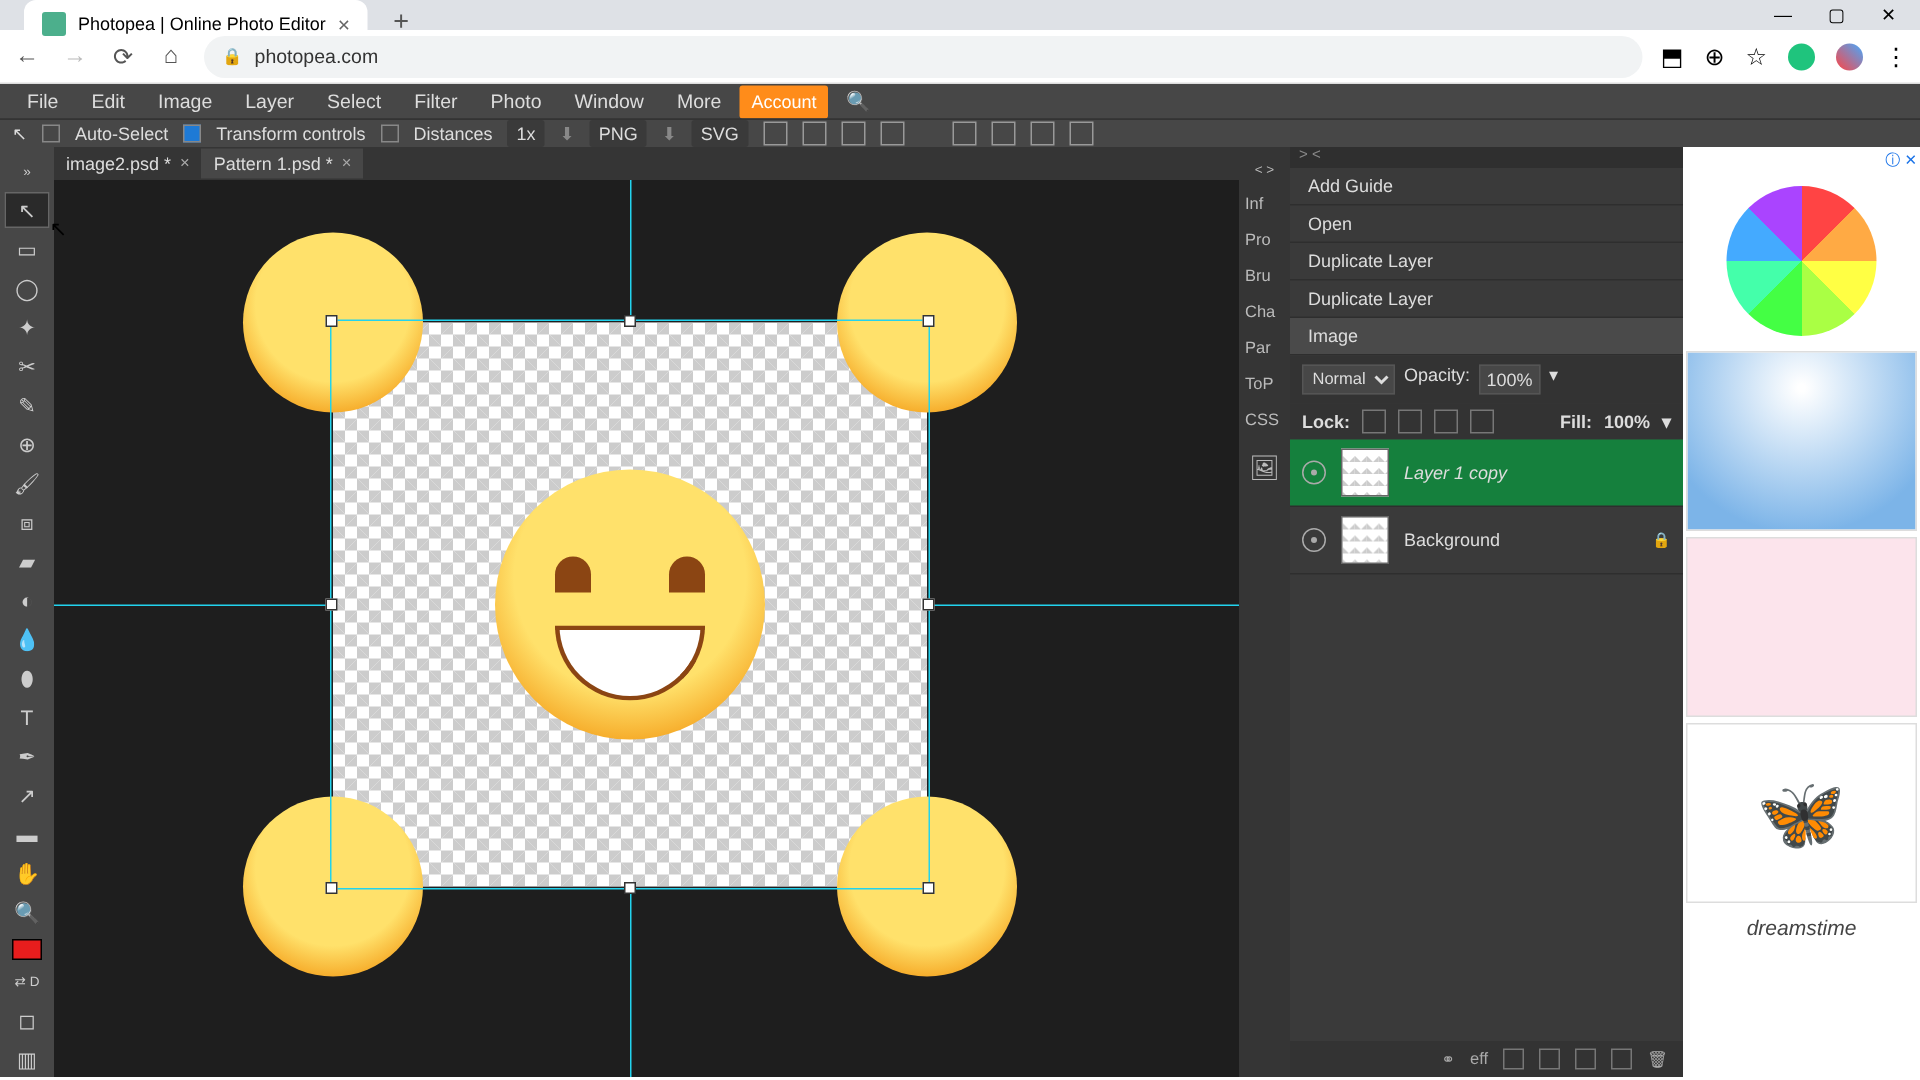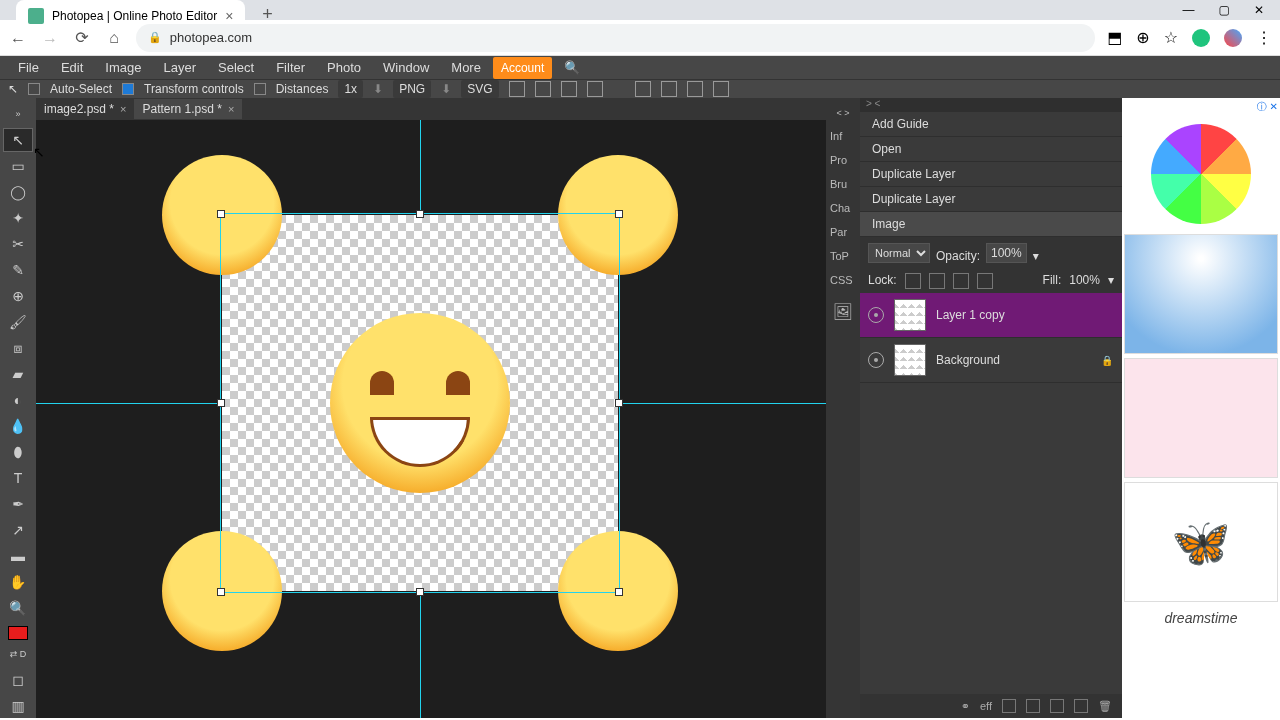--- a/index.html
+++ b/index.html
@@ -76,29 +76,29 @@
 
 .right-panels { width: 262px; background: #3a3a3a; display: flex; flex-direction: column; color: #ddd; font-size: 12px; }
 .collapse-bar { height: 14px; background: #2f2f2f; color: #888; font-size: 10px; display: flex; justify-content: space-between; padding: 0 6px; }
 .panel-header { display: flex; gap: 14px; padding: 6px 10px; background: #333; border-bottom: 1px solid #222; }
 .panel-header .ph-tab { cursor: pointer; }
 .panel-header .ph-tab.active { font-weight: bold; color: #fff; }
 .hist-list { }
 .hist-item { padding: 5px 12px; border-bottom: 1px solid #2e2e2e; cursor: pointer; }
 .hist-item.sel { background: #4a4a4a; }
 
-.layer-opts { display: flex; align-items: flex-end; gap: 6px; padding: 6px 8px; background: #333; }
+.layer-opts { display: flex; align-items: flex-start; gap: 6px; padding: 6px 8px; background: #333; }
 .layer-opts select { background: #474747; color: #ddd; border: 1px solid #555; font-size: 11px; padding: 2px; }
 .layer-opts .opv { background: #474747; padding: 2px 4px; border: 1px solid #555; }
-.lock-row { display: flex; gap: 8px; padding: 4px 8px; background: #333; }
+.lock-row { display: flex; align-items: center; gap: 8px; padding: 4px 8px; background: #333; font-weight: bold; }
 .lock-ico { width: 16px; height: 16px; border: 1px solid #777; display: inline-block; }
 
 .layer-list { flex: 1; background: #3a3a3a; }
 .layer-row { display: flex; align-items: center; padding: 6px 8px; gap: 10px; border-bottom: 1px solid #2e2e2e; cursor: pointer; }
-.layer-row.sel { background: #701a75; }
+.layer-row.sel { background: #15803d; font-style: italic; }
 .eye { width: 16px; height: 16px; display: inline-block; border-radius: 50%; border: 1px solid #aaa; position: relative; }
 .eye::after { content: ''; position: absolute; left: 5px; top: 5px; width: 4px; height: 4px; background: #aaa; border-radius: 50%; }
 .thumb { width: 32px; height: 32px; border: 1px solid #666; background: #fff; 
   background-image: linear-gradient(45deg, #ccc 25%, transparent 25%), linear-gradient(-45deg, #ccc 25%, transparent 25%);
   background-size: 8px 8px; }
 .thumb.emoji { background: radial-gradient(circle, #ffe16b 40%, #f5a623 60%, transparent 70%), #fff; }
 .lock-small { margin-left: auto; font-size: 10px; color: #888; }
 
 .panel-footer { height: 24px; background: #333; display: flex; align-items: center; justify-content: flex-end; gap: 10px; padding: 0 10px; color: #aaa; font-size: 11px; }
 .foot-ico { width: 14px; height: 14px; border: 1px solid #777; display: inline-block; }

